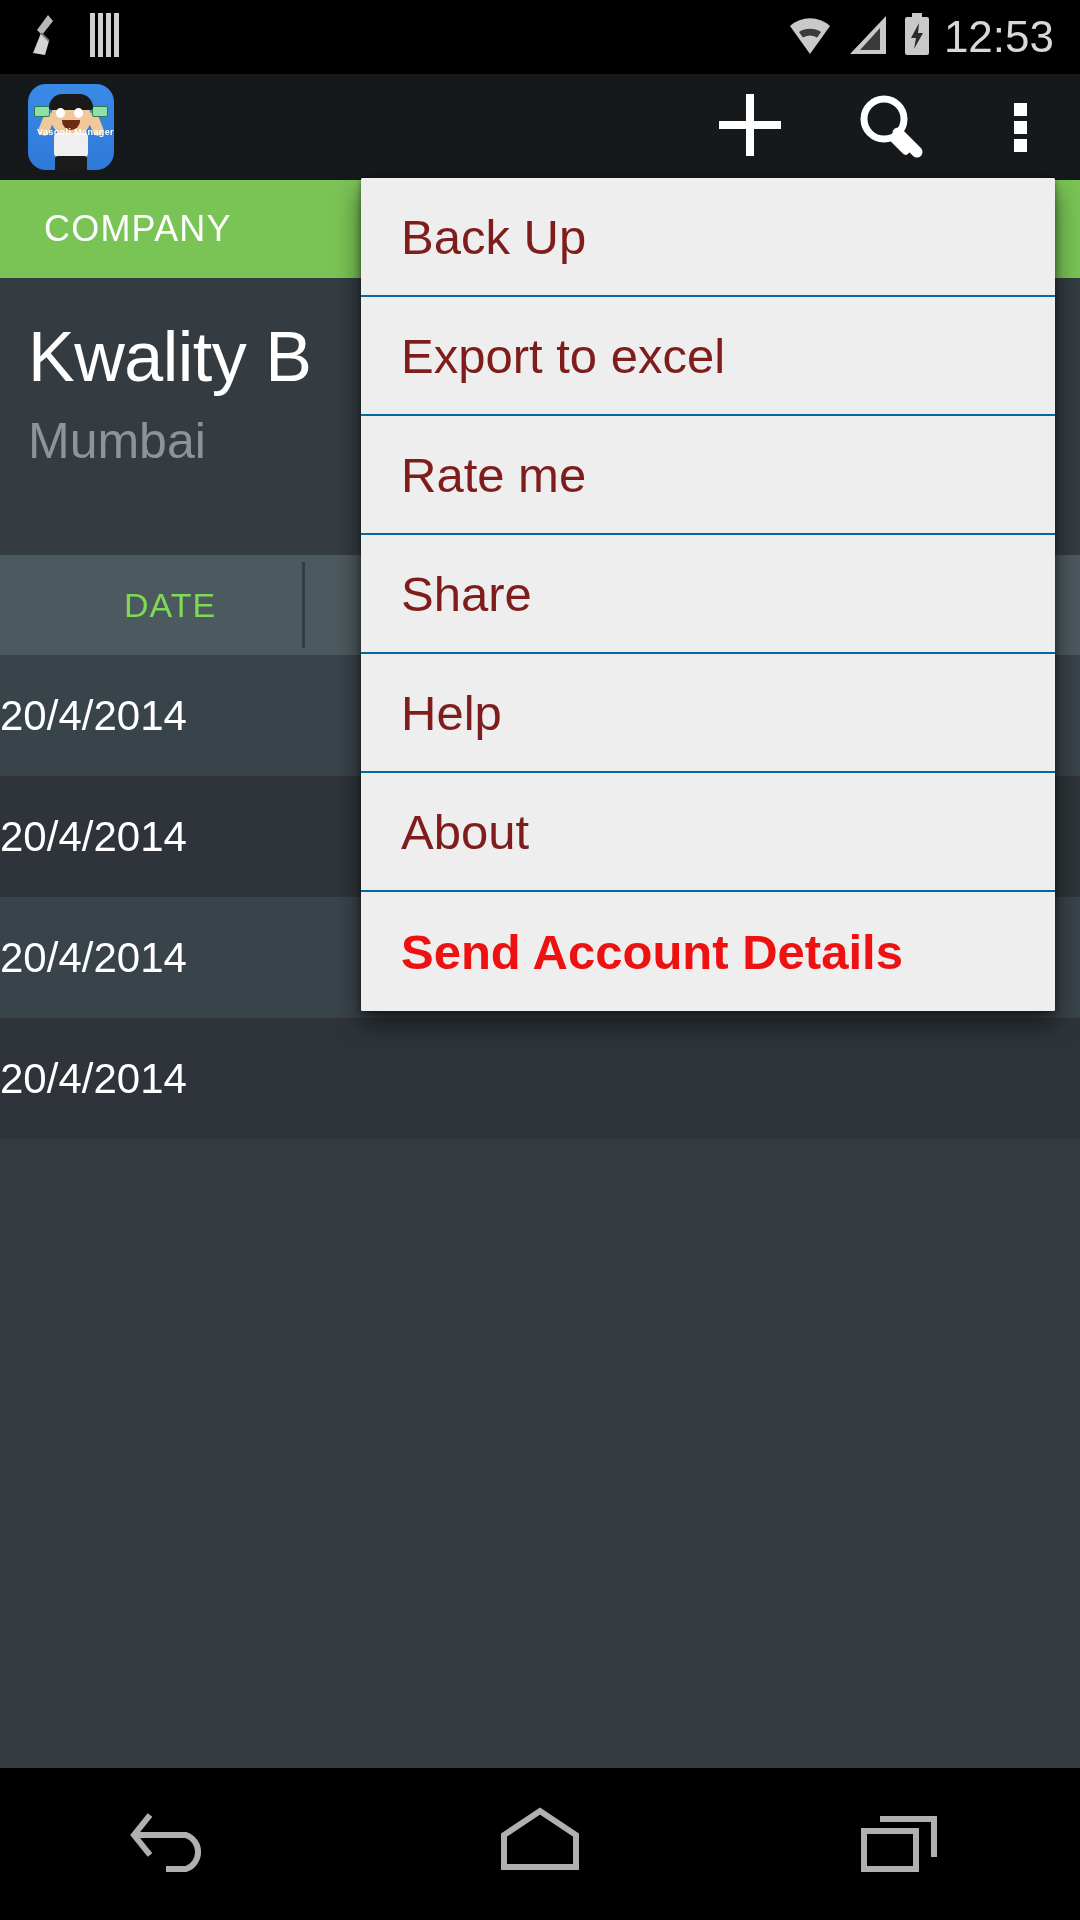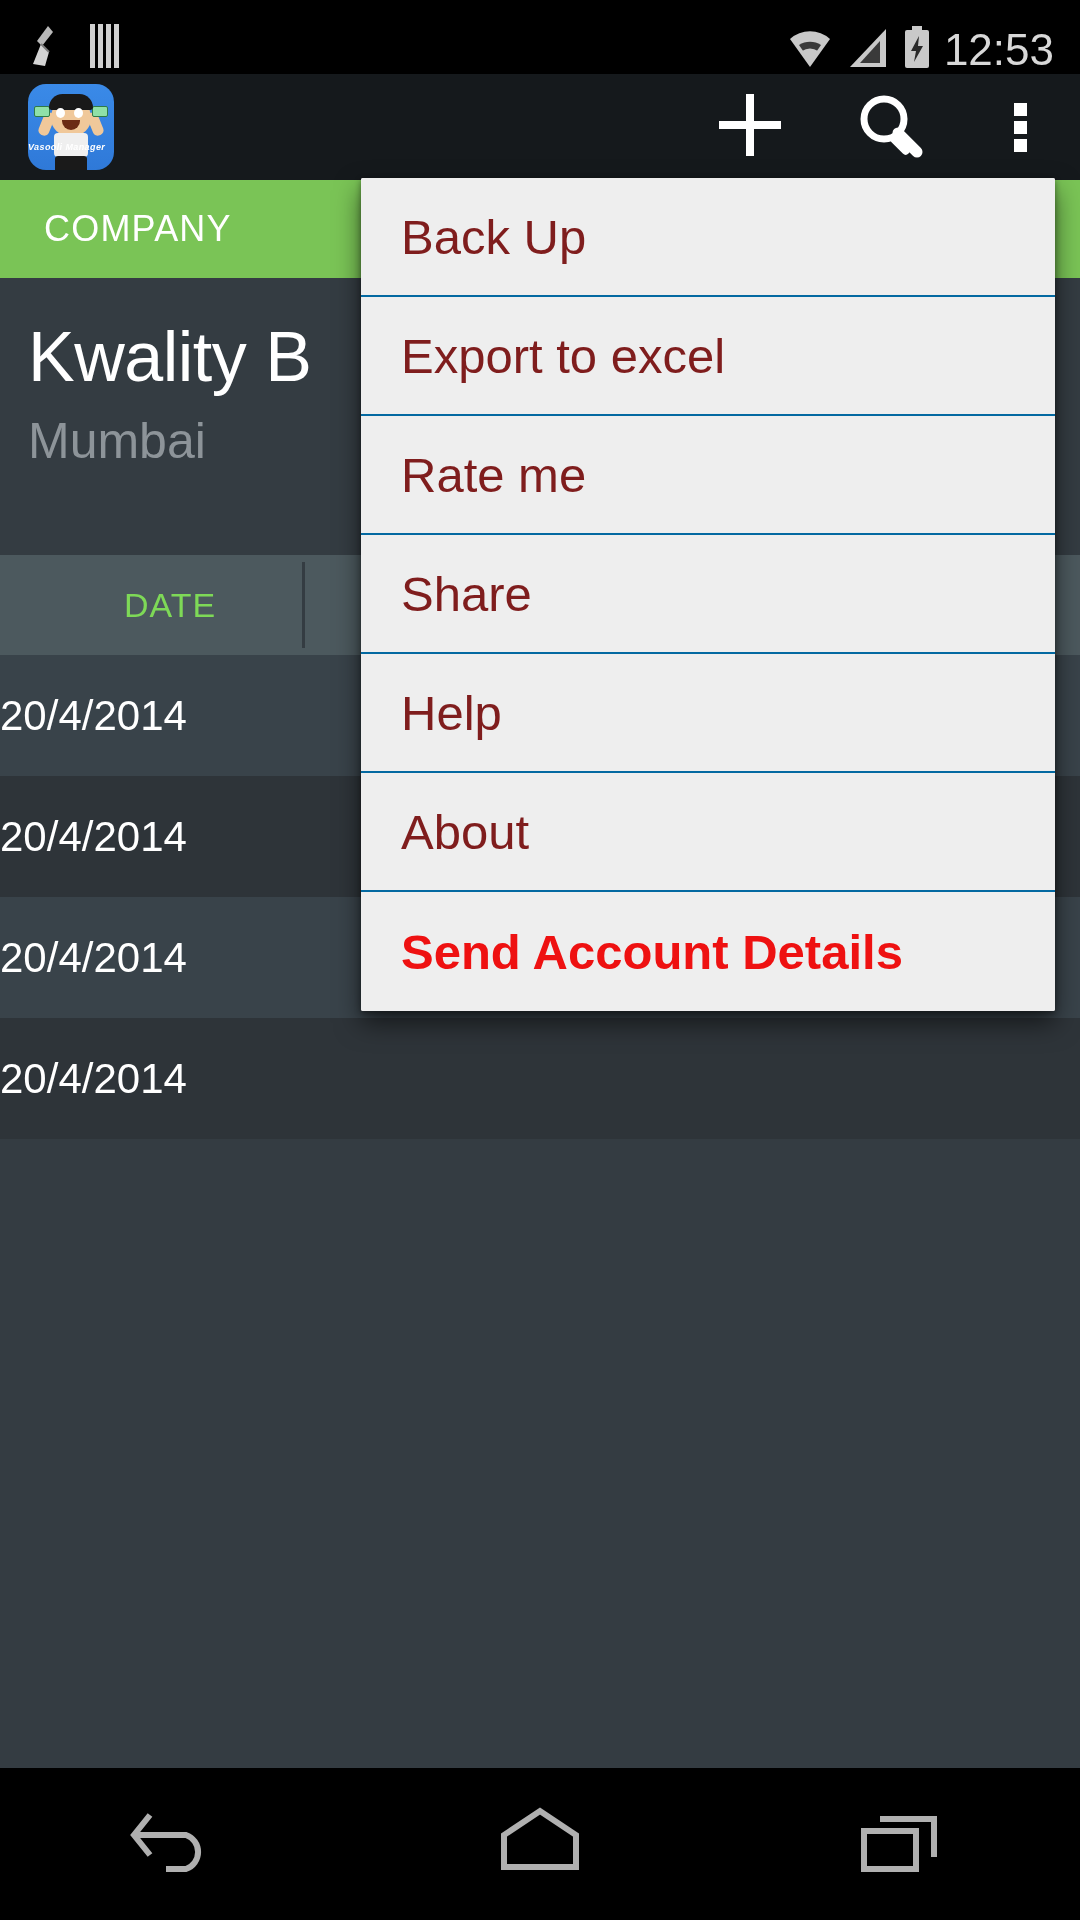--- a/index.html
+++ b/index.html
@@ -7,21 +7,21 @@
     width:1080px; height:1920px;
     background:#000;
     font-family:"Liberation Sans", sans-serif;
     overflow:hidden;
   }
   #screen { position:relative; width:1080px; height:1920px; background:#343c42; }
 
   
   .statusbar {
     position:absolute; top:0; left:0; width:1080px; height:74px;
-    background:#000; display:flex; align-items:flex-end;
+    background:#000; display:flex; align-items:center;
   }
   .sb-left { display:flex; align-items:center; gap:22px; padding-left:26px; }
   .sb-right { margin-left:auto; display:flex; align-items:center; gap:12px; padding-right:26px; }
   .sb-time { color:#d8d8d8; font-size:44px; letter-spacing:0px; line-height:1; }
   .ico { display:block; }
 
   
   .actionbar {
     position:absolute; top:74px; left:0; width:1080px; height:106px;
     background:#15191c; display:flex; align-items:center;
@@ -42,22 +42,22 @@
   .logo-body { position:absolute; left:50%; top:49px; transform:translateX(-50%);
     width:34px; height:24px; background:#efefef; border-radius:4px; }
   .logo-arm { position:absolute; top:28px; width:11px; height:24px; background:#f0c89a; border-radius:5px; }
   .logo-arm.l { left:13px; transform:rotate(22deg); }
   .logo-arm.r { right:13px; transform:rotate(-22deg); }
   .logo-cash { position:absolute; top:22px; width:16px; height:11px; background:#8fe0a8;
     border:1px solid #2f7a46; border-radius:2px; }
   .logo-cash.l { left:6px; } .logo-cash.r { right:6px; }
   .logo-legs { position:absolute; left:50%; bottom:0; transform:translateX(-50%);
     width:32px; height:14px; background:#1a1a1a; border-radius:3px 3px 0 0; }
-  .logo-text { position:absolute; left:0; right:0; bottom:18px; text-align:left;
-    color:#fff; font-size:9px; font-style:italic; font-weight:bold; letter-spacing:.4px; }
+  .logo-text { position:absolute; left:0; right:0; bottom:33px; text-align:right;
+    color:#fff; font-size:9px; font-weight:bold; letter-spacing:.4px; }
 
   .ab-actions { margin-left:auto; display:flex; align-items:center; }
   .ab-btn { width:140px; height:106px; display:flex; align-items:center; justify-content:center; }
   .ab-btn.overflow { width:120px; }
   .dot { width:13px; height:13px; background:#fff; display:block; margin:5px auto; }
 
   
   .tabstrip {
     position:absolute; top:180px; left:0; width:1080px; height:98px;
     background:#7ac456; display:flex; align-items:center;

